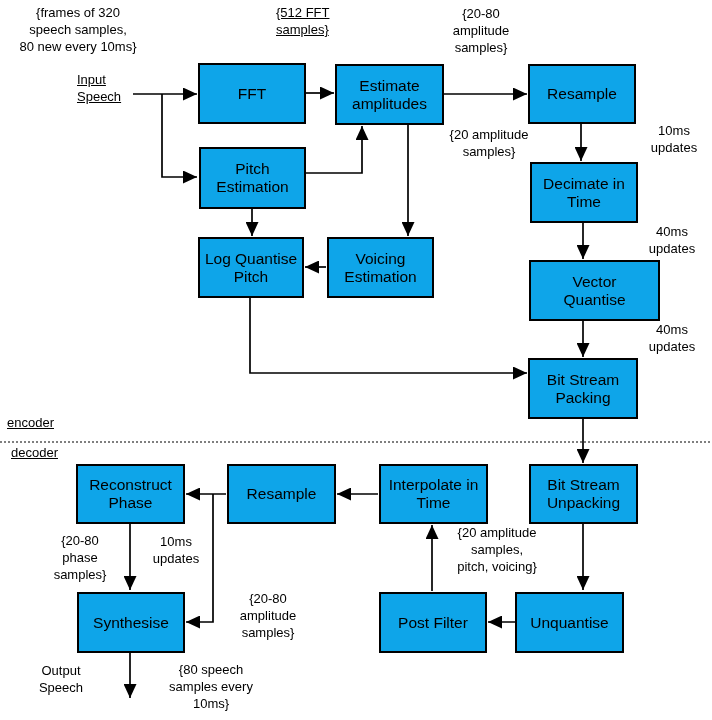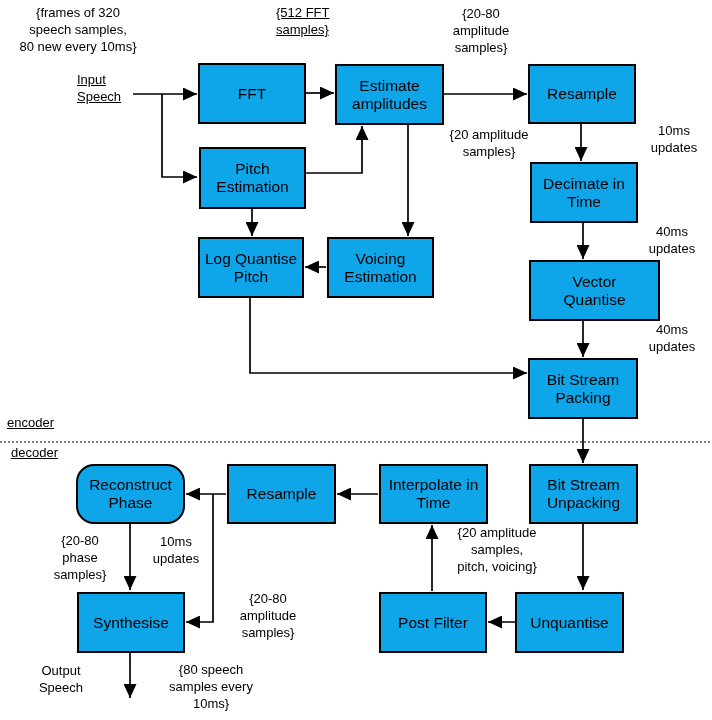--- a/index.html
+++ b/index.html
@@ -114,21 +114,21 @@
   </div>
   <div class="block" style="left:529px; top:260px; width:131px; height:61px;">
     <span class="lbl">Vector
 Quantise</span>
   </div>
   <div class="block" style="left:528px; top:358px; width:110px; height:61px;">
     <span class="lbl">Bit Stream
 Packing</span>
   </div>
 
-  <div class="block" style="left:76px; top:464px; width:109px; height:60px;border-radius:18px;">
+  <div class="block" style="left:76px; top:464px; width:109px; height:60px;">
     <span class="lbl">Reconstruct
 Phase</span>
   </div>
   <div class="block" style="left:227px; top:464px; width:109px; height:60px;">
     <span class="lbl">Resample</span>
   </div>
   <div class="block" style="left:379px; top:464px; width:109px; height:60px;">
     <span class="lbl">Interpolate in
 Time</span>
   </div>

